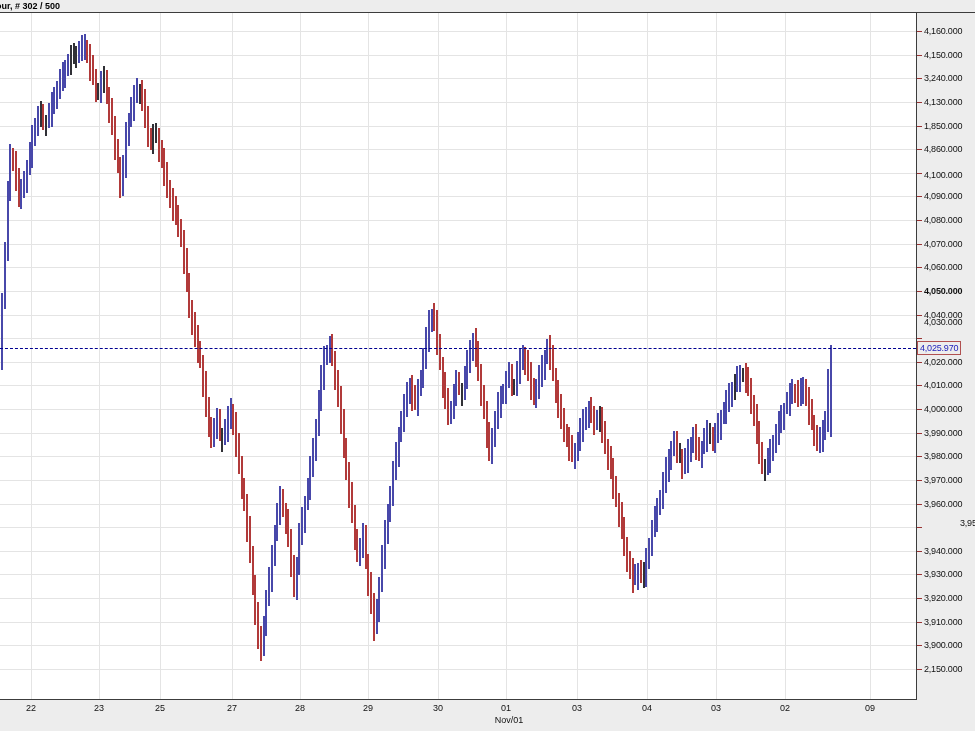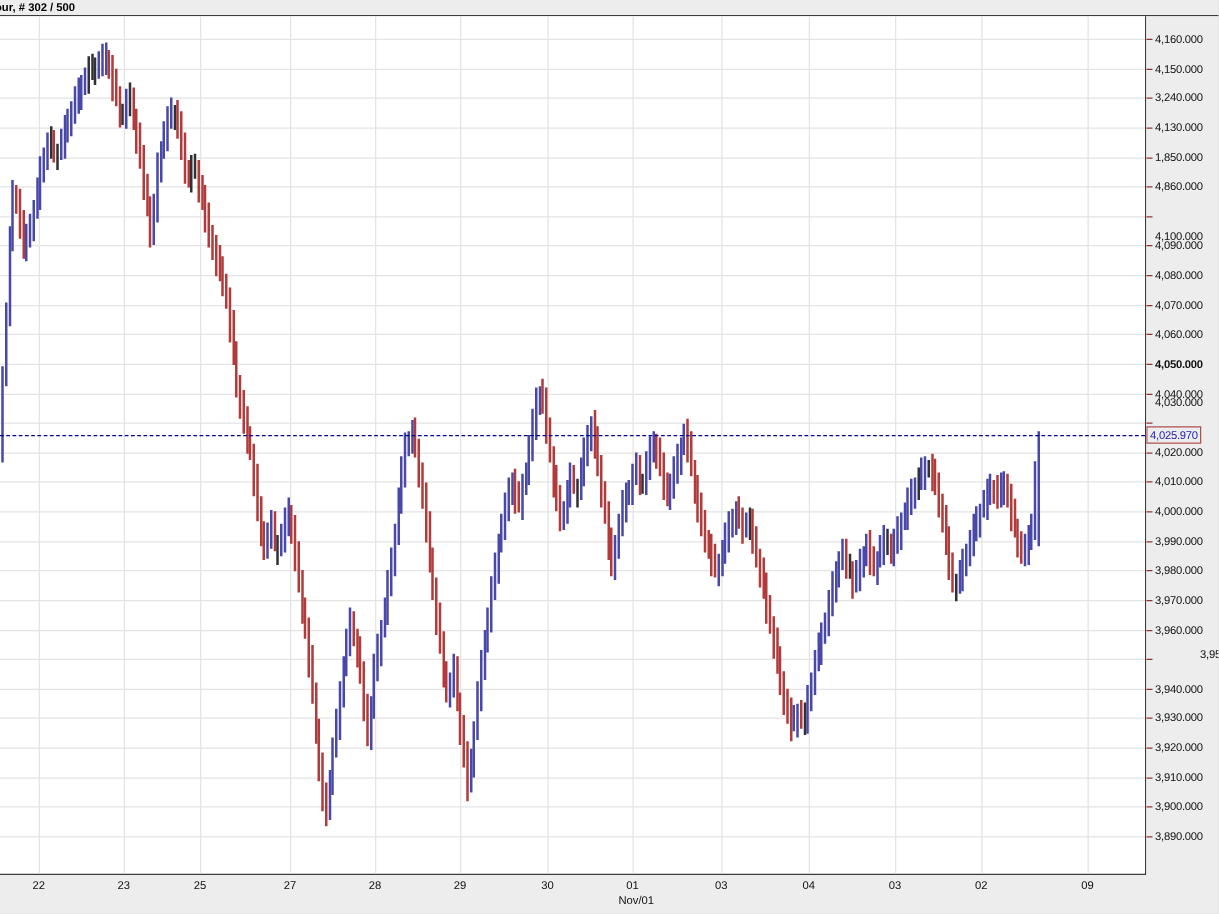--- a/index.html
+++ b/index.html
@@ -420,21 +420,21 @@
       <div class="y-label" style="top: 36px;">4,150.000</div>
       <div class="y-tick" style="top: 65px;"></div>
       <div class="y-label" style="top: 59px;">3,240.000</div>
       <div class="y-tick" style="top: 89px;"></div>
       <div class="y-label" style="top: 83px;">4,130.000</div>
       <div class="y-tick" style="top: 113px;"></div>
       <div class="y-label" style="top: 107px;">1,850.000</div>
       <div class="y-tick" style="top: 136px;"></div>
       <div class="y-label" style="top: 130px;">4,860.000</div>
       <div class="y-tick" style="top: 160px;"></div>
-      <div class="y-label" style="top: 170px;">4,100.000</div>
+      <div class="y-label" style="top: 156px;">4,100.000</div>
       <div class="y-tick" style="top: 183px;"></div>
       <div class="y-label" style="top: 177px;">4,090.000</div>
       <div class="y-tick" style="top: 207px;"></div>
       <div class="y-label" style="top: 201px;">4,080.000</div>
       <div class="y-tick" style="top: 231px;"></div>
       <div class="y-label" style="top: 225px;">4,070.000</div>
       <div class="y-tick" style="top: 254px;"></div>
       <div class="y-label" style="top: 248px;">4,060.000</div>
       <div class="y-tick" style="top: 278px;"></div>
       <div class="y-label" style="top: 272px; font-weight: bold;">4,050.000</div>
@@ -462,21 +462,21 @@
       <div class="y-label" style="top: 532px;">3,940.000</div>
       <div class="y-tick" style="top: 561px;"></div>
       <div class="y-label" style="top: 555px;">3,930.000</div>
       <div class="y-tick" style="top: 585px;"></div>
       <div class="y-label" style="top: 579px;">3,920.000</div>
       <div class="y-tick" style="top: 609px;"></div>
       <div class="y-label" style="top: 603px;">3,910.000</div>
       <div class="y-tick" style="top: 632px;"></div>
       <div class="y-label" style="top: 626px;">3,900.000</div>
       <div class="y-tick" style="top: 656px;"></div>
-      <div class="y-label" style="top: 650px;">3,890.000</div>
+      <div class="y-label" style="top: 650px;">2,150.000</div>
     </div>
 
   <div class="x-axis">
     <span class="x-period" style="left: 509px;">Nov/01</span>
   <div class="x-label" style="left: 31px;">22</div>
       <div class="x-label" style="left: 99px;">23</div>
       <div class="x-label" style="left: 160px;">25</div>
       <div class="x-label" style="left: 232px;">27</div>
       <div class="x-label" style="left: 300px;">28</div>
       <div class="x-label" style="left: 368px;">29</div>

